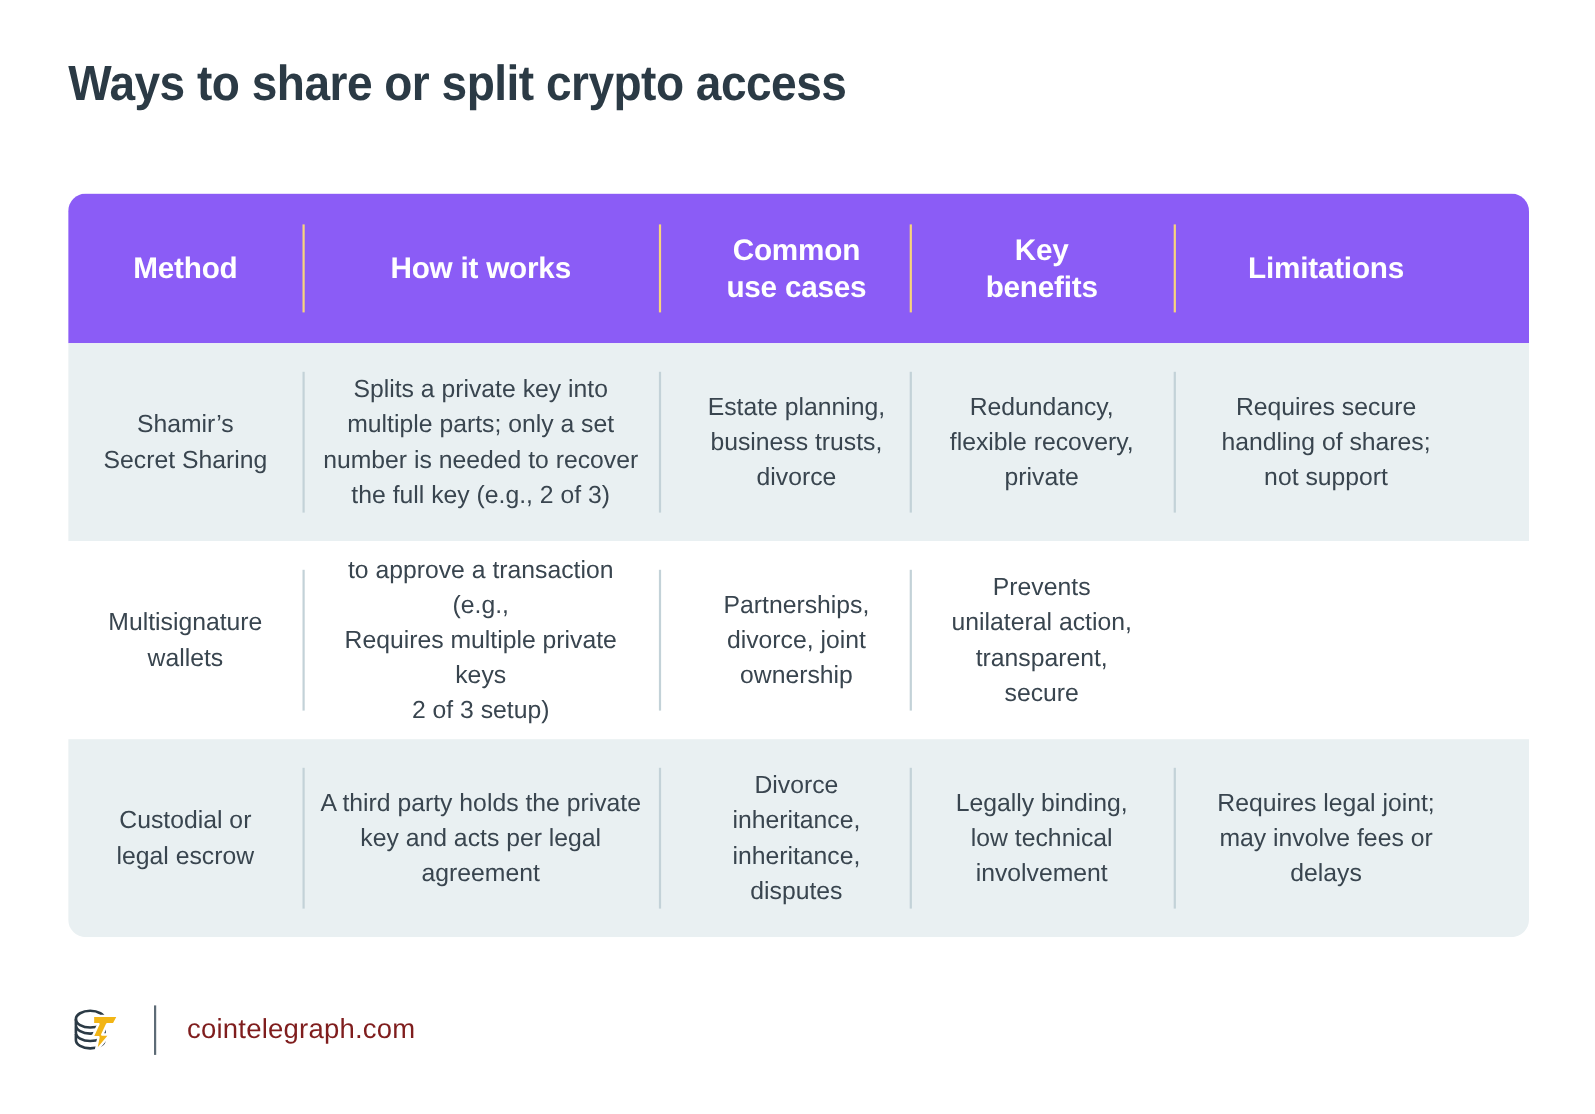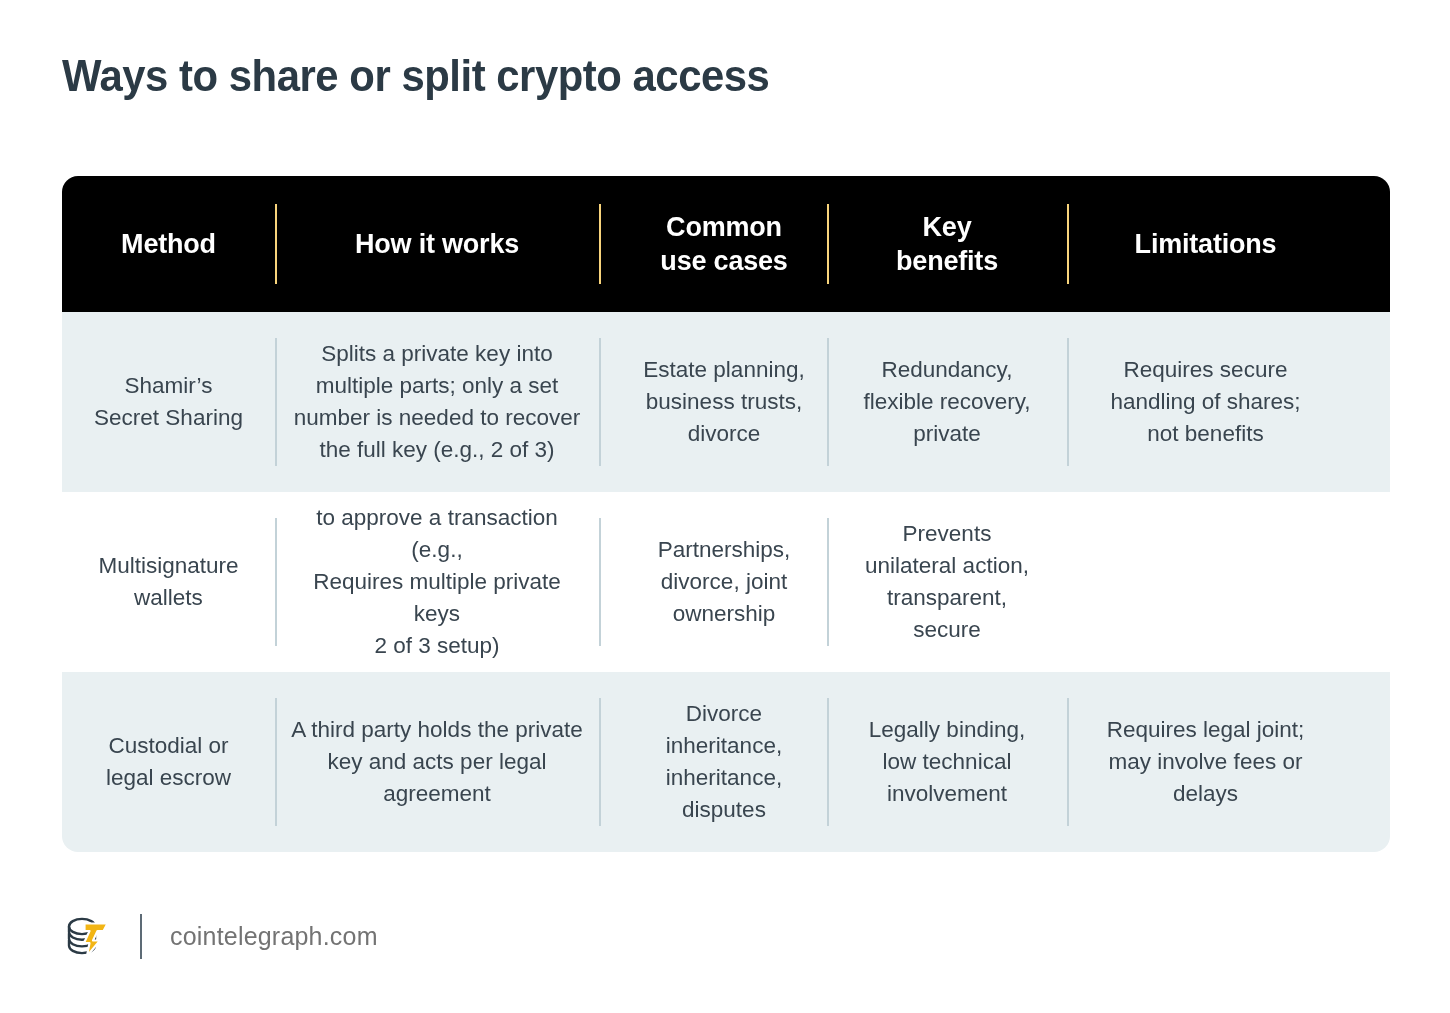--- a/index.html
+++ b/index.html
@@ -48,21 +48,21 @@
     overflow: hidden;
   }
 
   .row {
     display: flex;
     width: 100%;
     box-sizing: border-box;
   }
 
   .row.head {
-    background: #000000;
+    background: #8b5cf6;
     height: 136px;
   }
   .row.tinted {
     background: #e9f0f2;
     height: 180px;
   }
   .row.plain {
     background: #ffffff;
     height: 180px;
   }
@@ -137,21 +137,21 @@
   .foot-sep {
     width: 2px;
     height: 45px;
     background: #5d6b76;
     margin-left: 26px;
     margin-right: 28px;
   }
   .foot-text {
     font-size: 25px;
     line-height: 30px;
-    color: #737373;
+    color: #7f1d1d;
     font-weight: 400;
     letter-spacing: 0.2px;
   }
 </style>
 </head>
 <body>
 
 <div class="page">
 
   <div class="title">Ways to share or split crypto access</div>
@@ -208,21 +208,21 @@
         <div>
           <span>Redundancy,</span>
           <span>flexible recovery,</span>
           <span>private</span>
         </div>
       </div>
       <div class="cell c4 div body-cell">
         <div>
           <span>Requires secure</span>
           <span>handling of shares;</span>
-          <span>not benefits</span>
+          <span>not support</span>
         </div>
       </div>
     </div>
 
     <div class="row plain">
       <div class="cell c0 body-cell">
         <div>
           <span>Multisignature</span>
           <span>wallets</span>
         </div>

